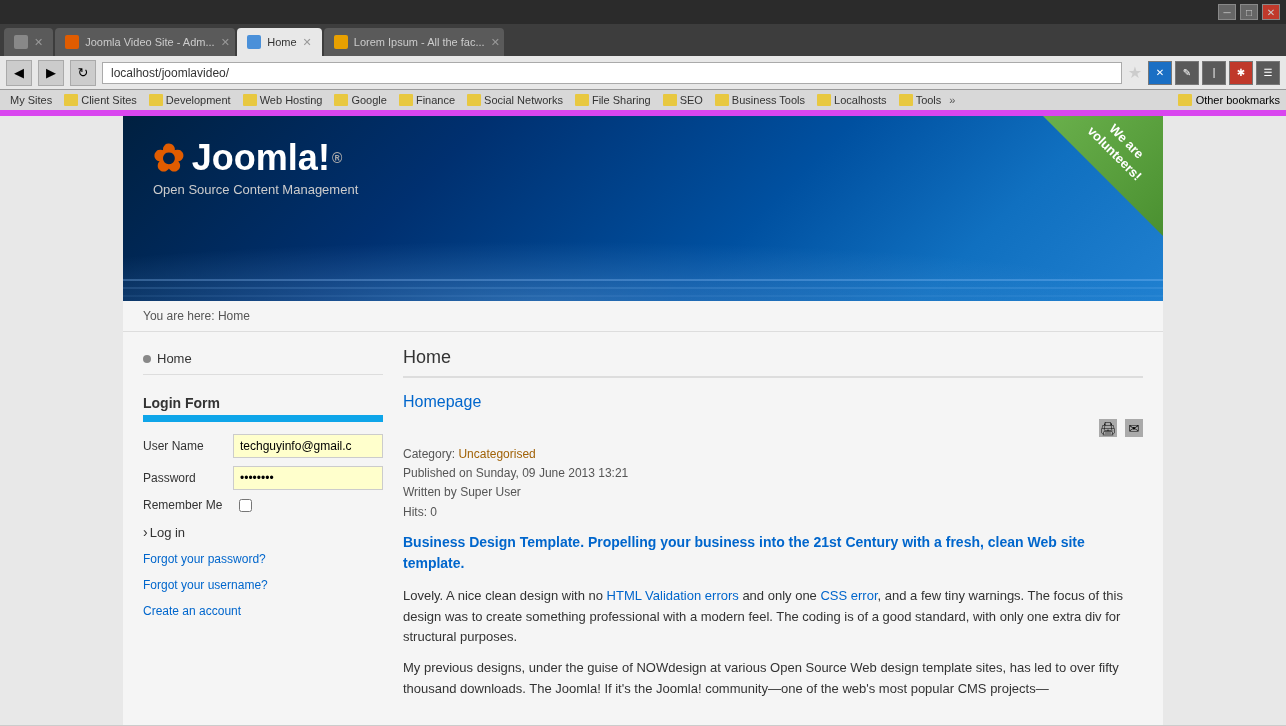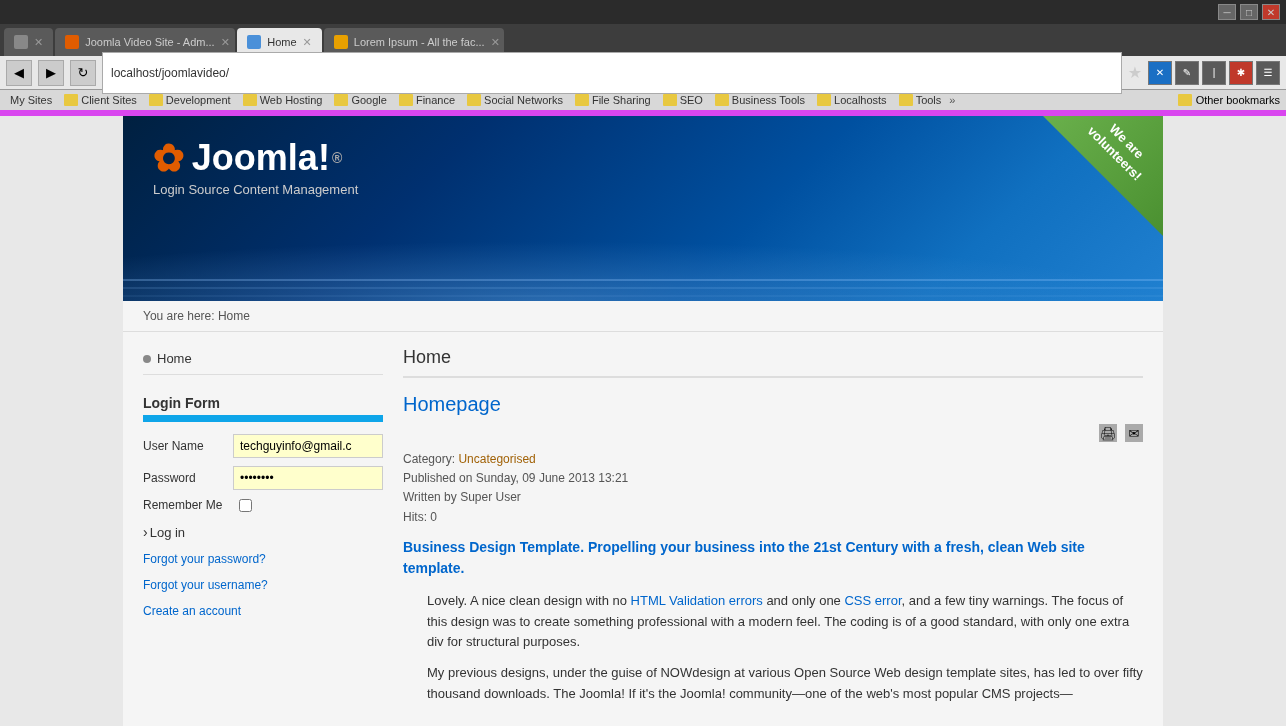--- a/index.html
+++ b/index.html
@@ -15,21 +15,21 @@
     .tab-bar { background: #3d3d3d; display: flex; align-items: flex-end; padding: 4px 4px 0 4px; gap: 2px; }
     .tab { background: #5a5a5a; color: #ccc; padding: 4px 10px; font-size: 11px; border-radius: 4px 4px 0 0; display: flex; align-items: center; gap: 6px; cursor: pointer; max-width: 180px; overflow: hidden; white-space: nowrap; height: 28px; }
     .tab.active { background: #e8e8e8; color: #333; }
     .tab-close { font-size: 11px; color: #999; cursor: pointer; }
     .tab-favicon { width: 14px; height: 14px; background: #888; border-radius: 2px; flex-shrink: 0; }
     .tab-favicon.joomla { background: #e05c00; }
     .tab-favicon.home { background: #4a90d9; }
     .tab-favicon.lorem { background: #e8a000; }
 
     .address-bar { background: #e8e8e8; display: flex; align-items: center; padding: 3px 6px; gap: 6px; height: 34px; border-bottom: 1px solid #999; }
-    .address-input { flex: 1; background: white; border: 1px solid #aaa; padding: 3px 8px; font-size: 12px; color: #333; height: 42px; }
+    .address-input { flex: 1; background: white; border: 1px solid #aaa; padding: 3px 8px; font-size: 12px; color: #333; height: 22px; }
     .addr-btn { width: 26px; height: 26px; background: #ccc; border: 1px solid #aaa; cursor: pointer; display: flex; align-items: center; justify-content: center; font-size: 13px; }
     .star-icon { color: #ccc; font-size: 16px; }
     .toolbar-icons { display: flex; gap: 3px; align-items: center; }
     .toolbar-icon { width: 24px; height: 24px; background: #5a5a5a; border: 1px solid #777; cursor: pointer; display: flex; align-items: center; justify-content: center; font-size: 10px; color: white; }
     .toolbar-icon.blue { background: #1a6fc4; }
     .toolbar-icon.red { background: #c0392b; }
 
     .bookmarks-bar { background: #d8d8d8; display: flex; align-items: center; padding: 2px 6px; gap: 4px; height: 26px; font-size: 11px; border-bottom: 6px solid #d946ef; overflow: hidden; }
     .bm-item { display: flex; align-items: center; gap: 3px; cursor: pointer; white-space: nowrap; color: #333; text-decoration: none; padding: 1px 4px; }
     .bm-folder { width: 14px; height: 12px; background: #e8c840; border-radius: 1px; flex-shrink: 0; }
@@ -114,27 +114,27 @@
     .form-input { width: 150px; padding: 3px 6px; border: 1px solid #ccc; background: #ffffcc; font-size: 12px; height: 24px; }
     .form-checkbox-row { display: flex; align-items: center; gap: 6px; margin-bottom: 10px; }
     .login-btn { background: none; border: none; cursor: pointer; font-size: 13px; color: #333; padding: 2px 0; }
     .login-btn::before { content: '›'; margin-right: 2px; font-size: 14px; }
     .login-links { margin-top: 10px; display: flex; flex-direction: column; gap: 12px; }
     .login-link { color: #0066cc; text-decoration: none; font-size: 12px; }
 
     
     .content-area { flex: 1; }
     .content-title { font-size: 18px; font-weight: normal; color: #333; margin-bottom: 15px; border-bottom: 2px solid #ddd; padding-bottom: 8px; }
-    .article-title { font-size: 20px; color: #0066cc; margin-bottom: 8px; }
+    .article-title { font-size: 16px; color: #0066cc; margin-bottom: 8px; }
     .article-tools { display: flex; justify-content: flex-end; gap: 8px; margin-bottom: 8px; }
     .tool-icon { width: 18px; height: 18px; background: #888; cursor: pointer; display: flex; align-items: center; justify-content: center; }
     .article-meta { font-size: 12px; color: #555; margin-bottom: 10px; line-height: 1.6; }
     .article-meta a { color: #a16207; text-decoration: none; }
     .article-highlight { font-size: 14px; font-weight: bold; color: #0066cc; margin-bottom: 12px; line-height: 1.5; }
-    .article-body { font-size: 13px; color: #333; line-height: 1.6; margin-left: 24px; }
+    .article-body { font-size: 13px; color: #333; line-height: 1.6; }
     .article-body a { color: #0066cc; text-decoration: none; }
     .article-body p { margin-bottom: 10px; }
   </style>
 </head>
 <body>
 
 <div class="browser-chrome">
   <div class="title-bar">
     <div class="title-bar-buttons">
       <div class="title-btn">─</div>
@@ -239,21 +239,21 @@
 <div class="page-wrapper">
   <div class="page-container">
 
     <div class="site-header">
       <div class="joomla-logo">
         <div class="joomla-logo-text">
           <span class="joomla-flower">✿</span>
           <span>Joomla!</span>
             <span class="joomla-reg">®</span>
         </div>
-        <div class="joomla-tagline">Login Source Content Management</div>
+        <div class="joomla-tagline">Open Source Content Management</div>
       </div>
       <div class="volunteer-badge">
         <div class="volunteer-text">We are<br>volunteers!</div>
       </div>
     </div>
 
     <div class="breadcrumb">
       <span>You are here: Home</span>
     </div>
 

